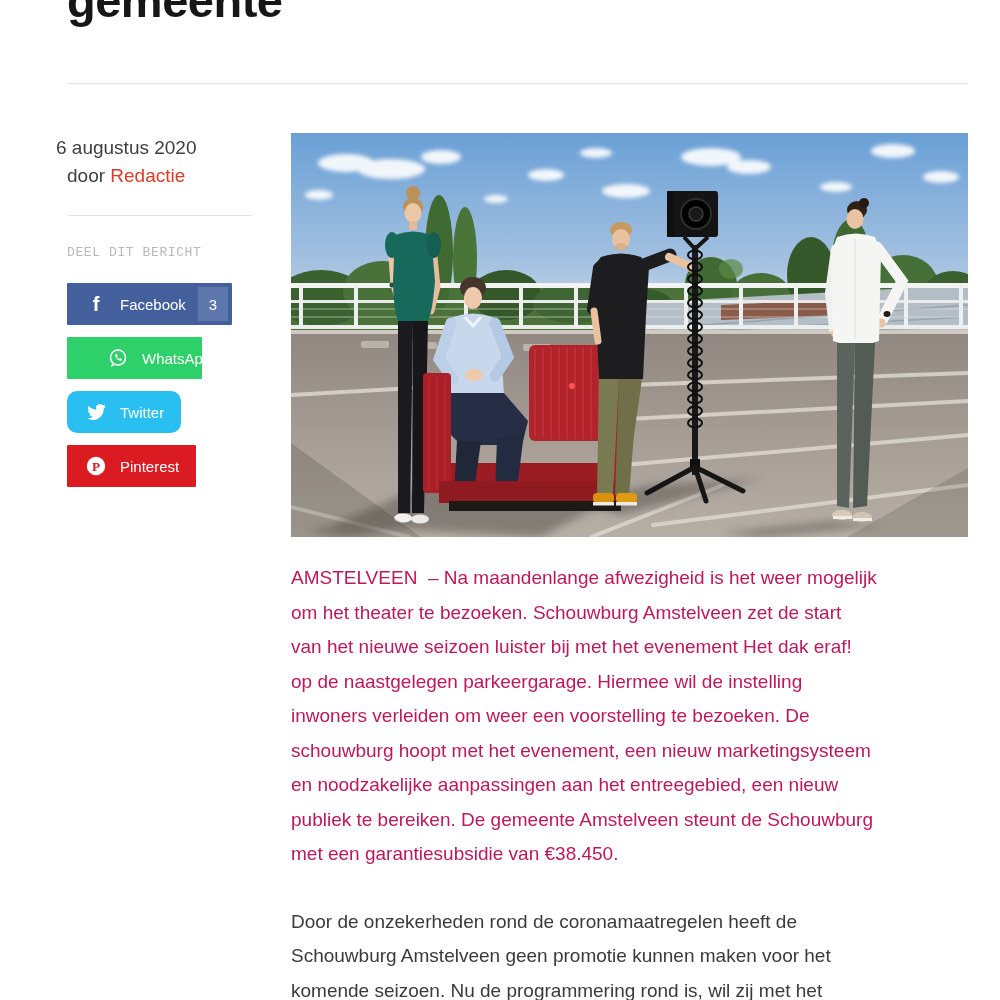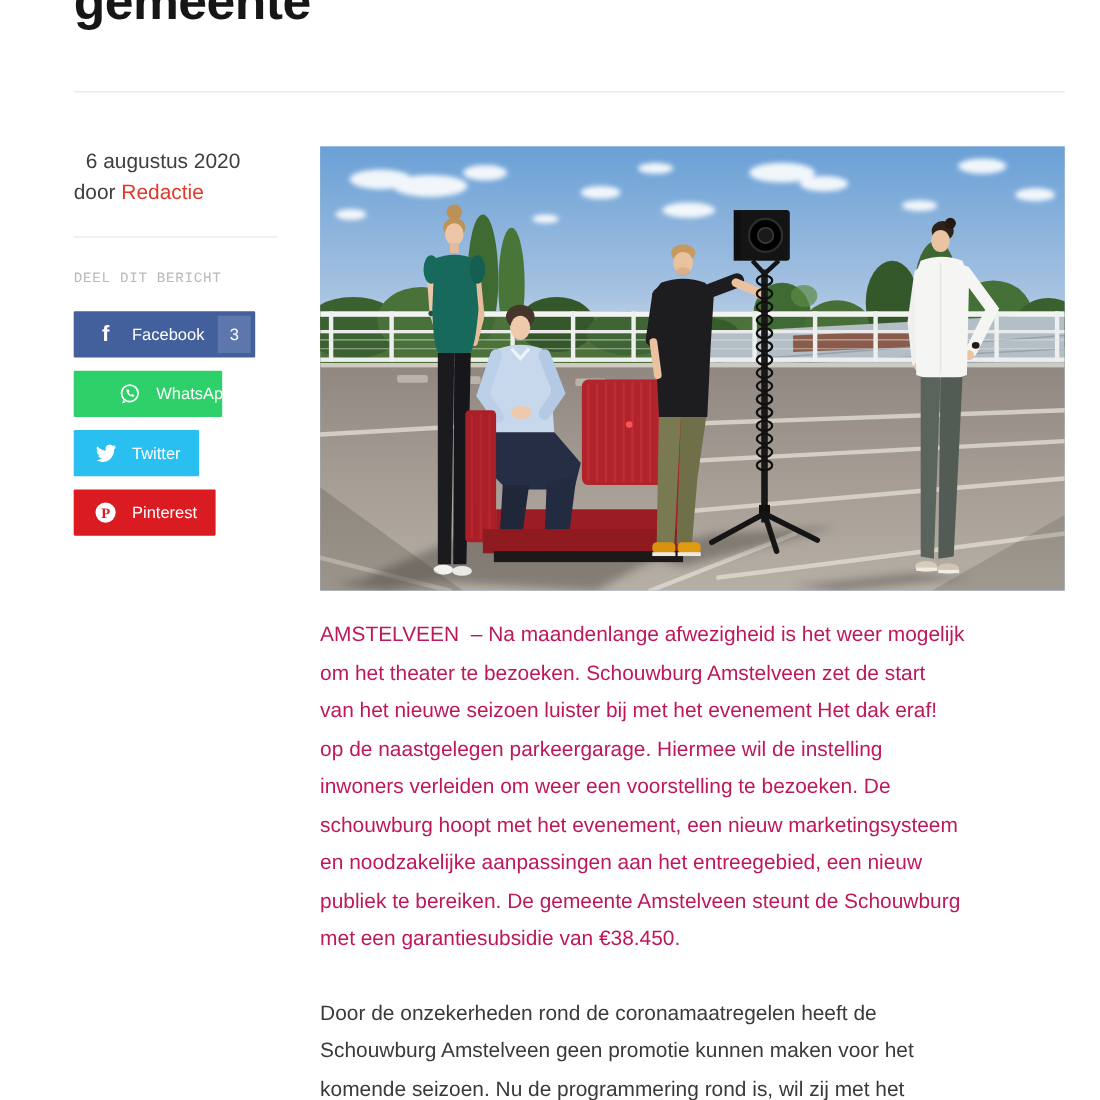--- a/index.html
+++ b/index.html
@@ -15,40 +15,40 @@
   .headline {
     position: absolute; left: 67px; top: -31px;
     margin: 0; font-size: 47px; font-weight: 700; color: #161616;
     letter-spacing: -0.5px; line-height: 64px; white-space: nowrap;
   }
   .rule { position: absolute; height: 1px; background: #e4e4e4; }
   .rule-top { left: 67px; width: 901px; top: 83px; }
   .rule-side { left: 67px; width: 185px; top: 215px; }
 
   
-  .date { position: absolute; left: 78px; top: 137px; font-size: 19px; color: #3e3e3e; }
+  .date { position: absolute; left: 56px; top: 137px; font-size: 19px; color: #3e3e3e; }
   .byline { position: absolute; left: 67px; top: 165px; font-size: 19px; color: #3e3e3e; }
   .author { color: #dd3a2a; text-decoration: none; cursor: pointer; }
   .share-heading {
     position: absolute; left: 67px; top: 245px;
     font-size: 13px; color: #b9b9b9; letter-spacing: 0.6px; font-family: Liberation Mono, monospace;
   }
   .share-buttons { position: absolute; left: 67px; top: 283px; }
   .share-btn {
     display: flex; align-items: center;
     height: 42px; margin-bottom: 12px; border: none; border-radius: 1px;
     padding: 0 0 0 18px; cursor: pointer; color: #fff; font-size: 15px;
     font-family: "Liberation Sans", "DejaVu Sans", sans-serif;
     position: relative; box-sizing: border-box;
   }
   .share-btn .icn { display: inline-flex; width: 22px; height: 22px; margin-right: 13px;
     align-items: center; justify-content: center; }
   .btn-facebook  { width: 165px; background: #44609c; }
   .btn-whatsapp  { width: 135px; background: #2ed06a; padding-left: 40px; }
-  .btn-twitter   { width: 114px; background: #29c0f1; }
+  .btn-twitter   { width: 114px; background: #29c0f1; border-radius: 10px; }
   .btn-pinterest { width: 129px; background: #db1b22; }
   .btn-email     { width: 104px; background: #9e9e9e; }
   .fb-badge {
     position: absolute; right: 4px; top: 4px; width: 30px; height: 34px;
     background: #5d76ab; color: #fff; font-size: 15px;
     display: flex; align-items: center; justify-content: center;
   }
   .fb-f { font-size: 20px; font-weight: 700; color: #fff; }
 
   

